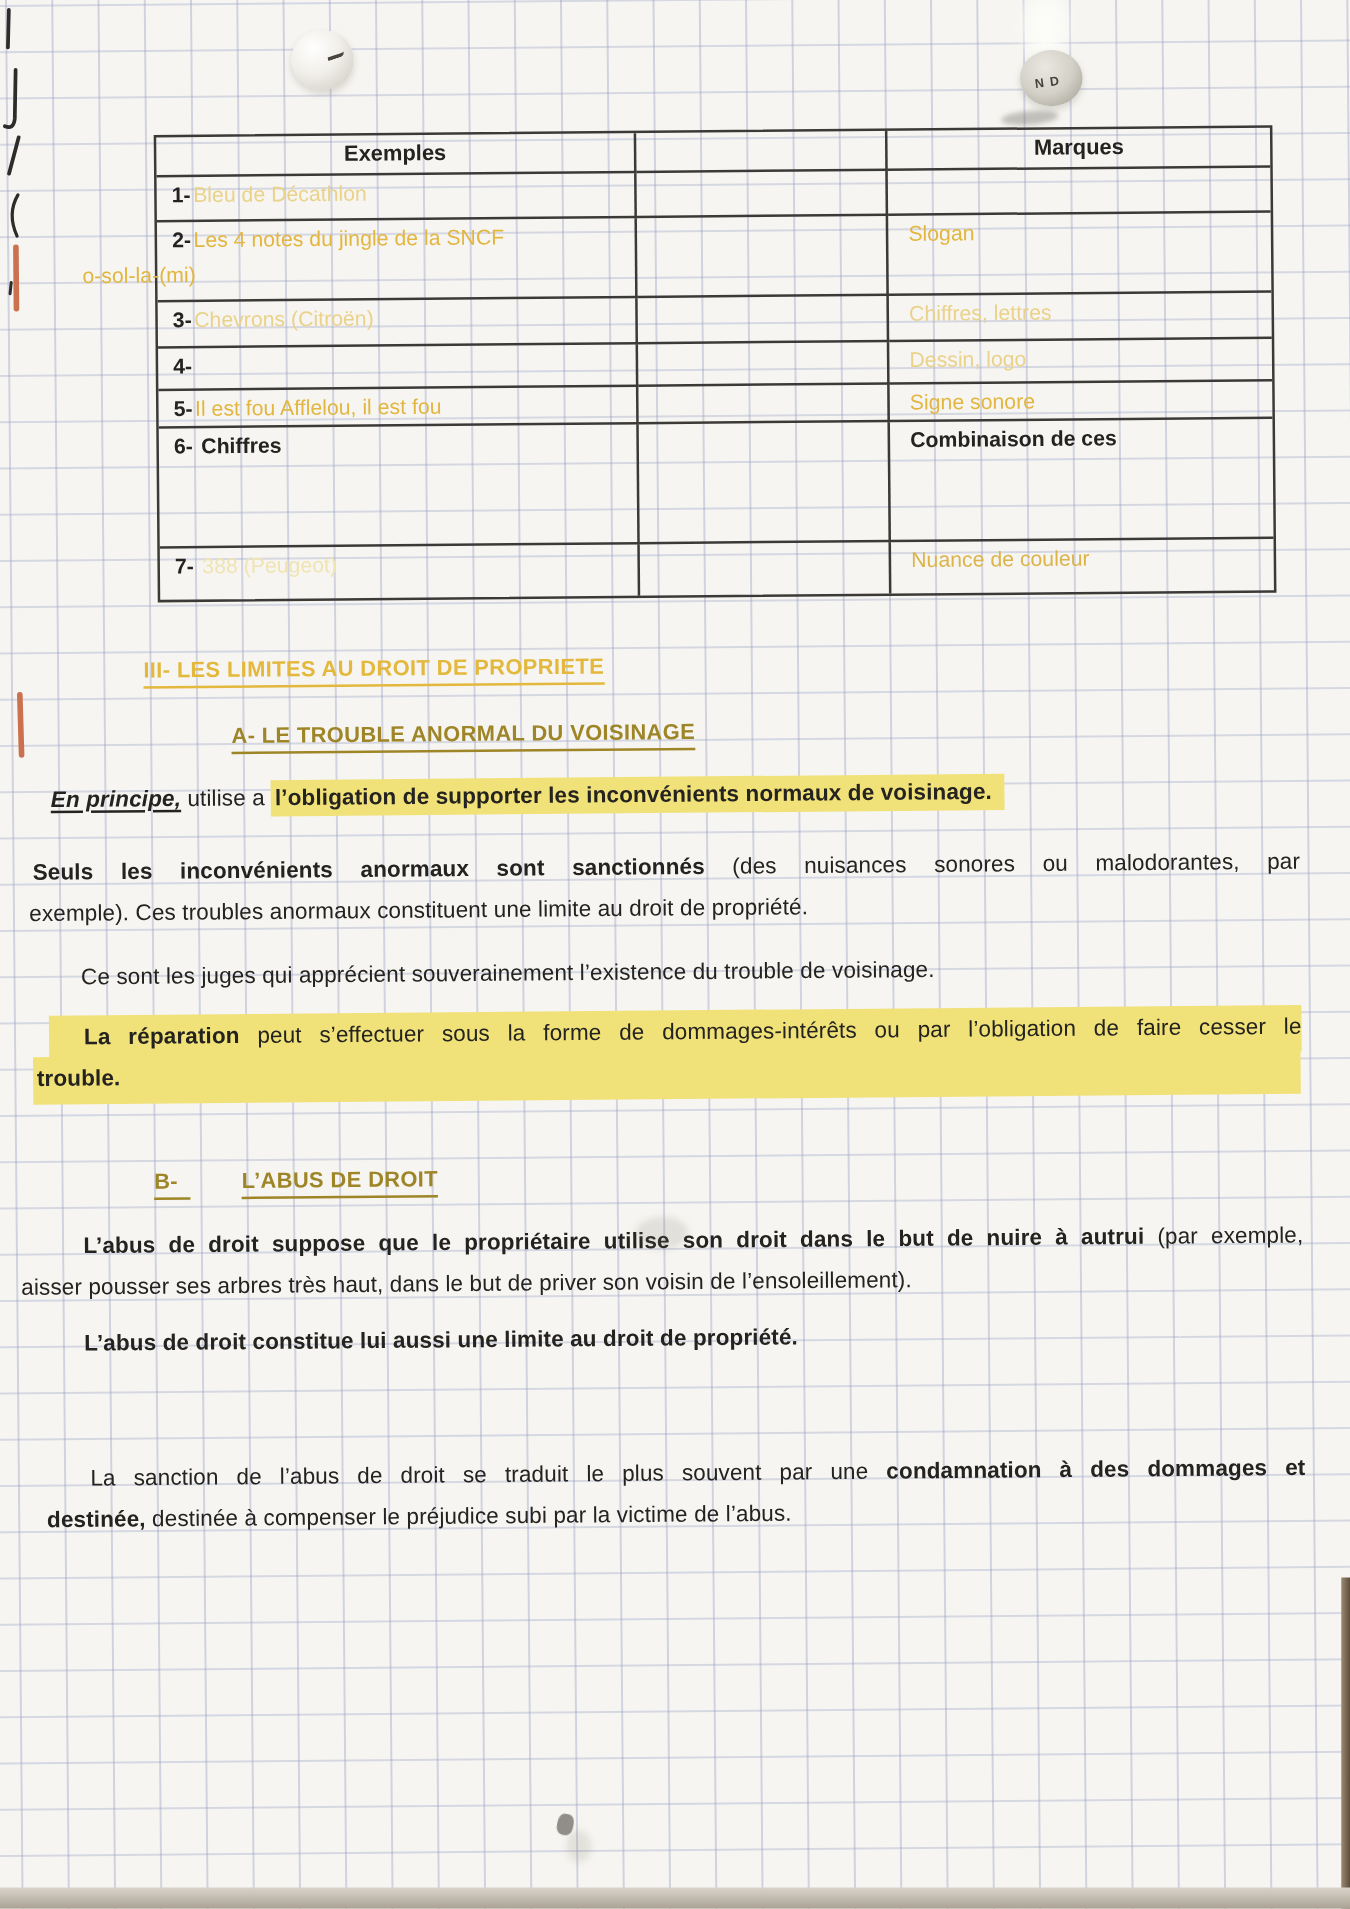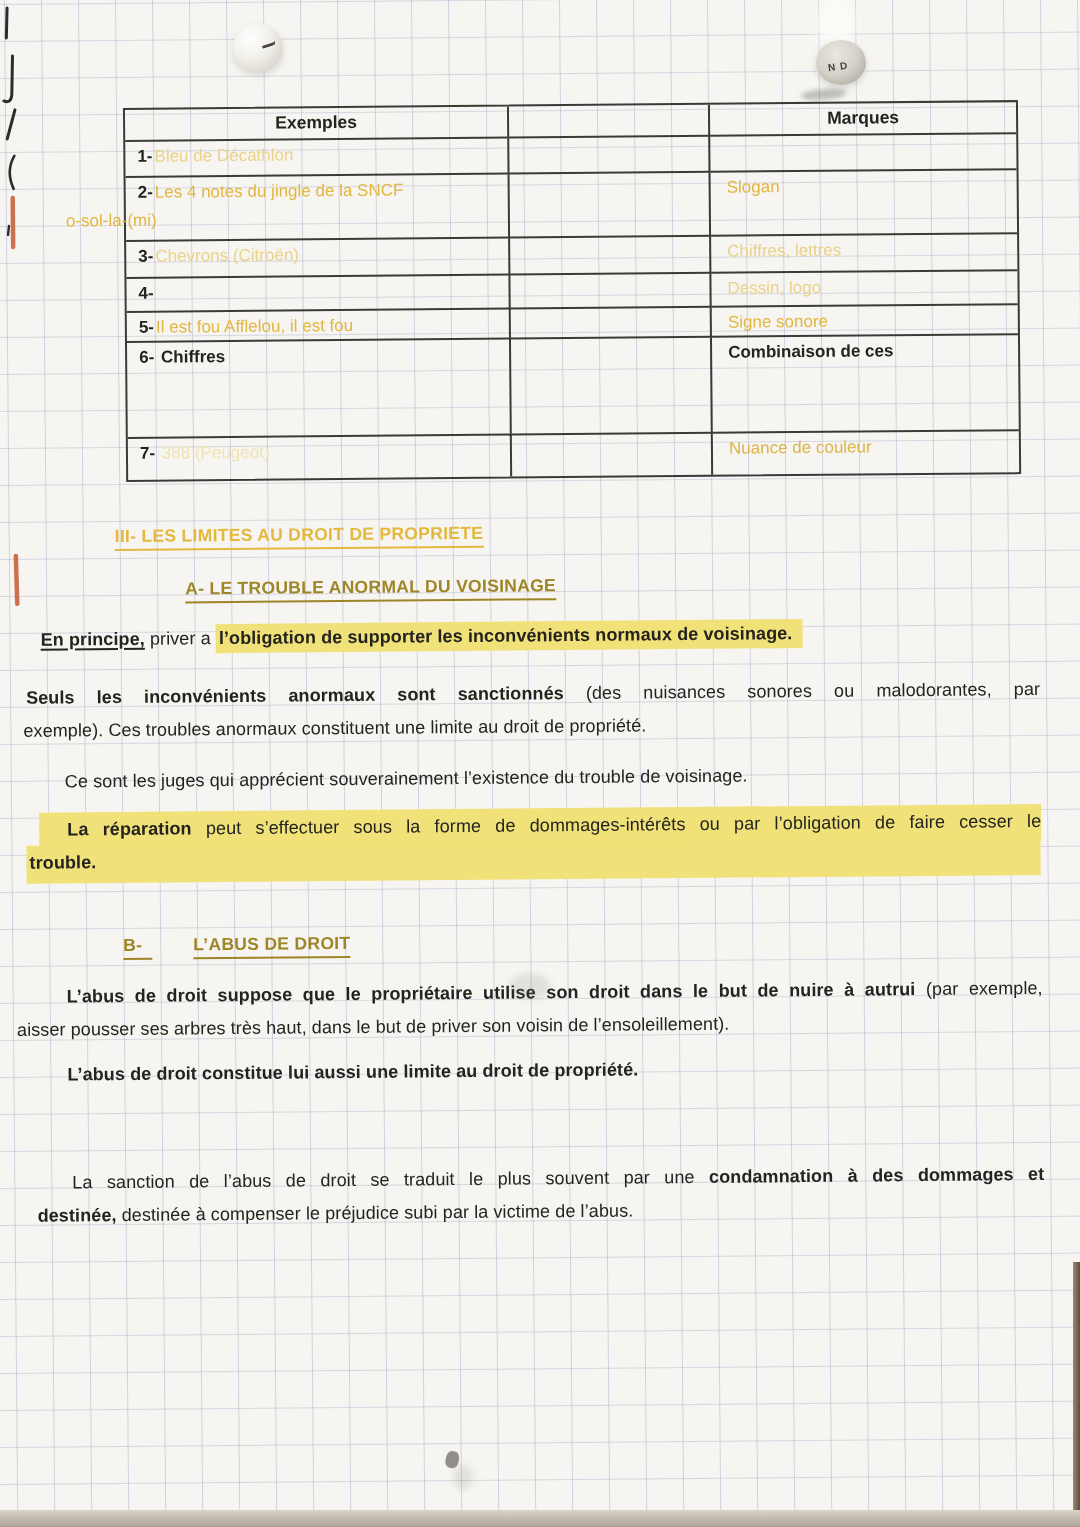--- a/index.html
+++ b/index.html
@@ -76,21 +76,21 @@
   .h-sub  { color:#9e8527; }
   .h-a { left:180px; top:580px; }
   .h-b-label { left:115px; top:936px; padding-right:10px; }
   .h-b-title { left:185px; top:936px; }
 
   
   .pline { position:absolute; font-size:18px; color:#24231f; line-height:27px;
     white-space:nowrap; letter-spacing:0.1px; }
   .pjust { white-space:normal; text-align:justify; text-align-last:justify; }
   .b { font-weight:bold; }
-  .u { text-decoration:underline; text-decoration-thickness:1.6px; text-underline-offset:3px; }
+  .u { text-decoration:underline; text-decoration-thickness:1.6px; text-underline-offset:3px;font-style:italic; }
   .hl { background:#f0e178; }
   .p1 { left:35px; top:627px; }
   .p1 .hl { padding:4px 10px 5px 3px; }
   .p2l1 { left:20px; top:685px; width:1014px; }
   .p2l2 { left:17px; top:718px; }
   .p3 { left:58px; top:769px; }
   .p4l1 { left:32px; top:813px; width:974px; padding:4px 0 6px 28px; background:#f0e178; }
   .p4l2 { left:19px; top:846px; width:1011px; padding:4px 0 7px 3px; background:#f0e178; }
   .p5l1 { left:20px; top:984px; width:1014px; text-indent:38px; }
   .p5l2 { left:8px;  top:1017px; }
@@ -177,21 +177,21 @@
 
       <span class="overflow-line y1">o-sol-la-(mi)</span>
     </div>
 
     <div class="heading h-sec3">III- LES LIMITES AU DROIT DE PROPRIETE</div>
     <div class="heading h-sub h-a">A- LE TROUBLE ANORMAL DU VOISINAGE</div>
     <div class="heading h-sub h-b-label">B-</div>
     <div class="heading h-sub h-b-title">L’ABUS DE DROIT</div>
 
     <div class="pline p1">
-      <span class="b u">En principe,</span><span> priver a </span><span class="b hl">l’obligation de supporter les inconvénients normaux de voisinage.</span>
+      <span class="b u">En principe,</span><span> utilise a </span><span class="b hl">l’obligation de supporter les inconvénients normaux de voisinage.</span>
     </div>
 
     <div class="pline pjust p2l1">
       <span class="b">Seuls les inconvénients anormaux sont sanctionnés</span><span> (des nuisances sonores ou malodorantes, par</span>
     </div>
     <div class="pline p2l2">exemple). Ces troubles anormaux constituent une limite au droit de propriété.</div>
 
     <div class="pline p3">Ce sont les juges qui apprécient souverainement l’existence du trouble de voisinage.</div>
 
     <div class="pline pjust p4l1">

